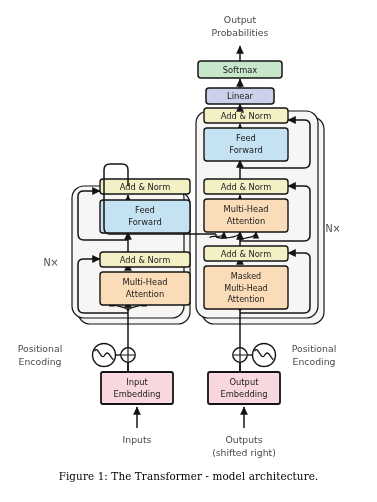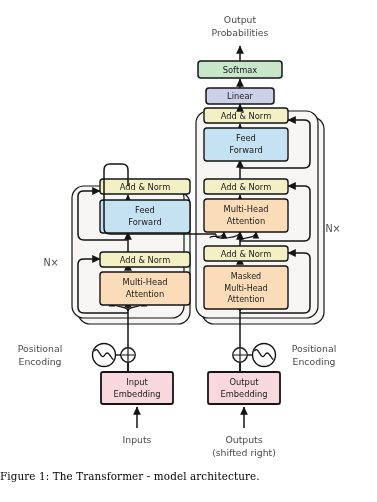--- a/index.html
+++ b/index.html
@@ -7,21 +7,21 @@
        font-family:"DejaVu Sans","Liberation Sans",sans-serif;}
   #fig{position:relative;width:377px;height:502px;background:#fff;}
   svg{display:block;}
   .blabel{font-family:"DejaVu Sans","Liberation Sans",sans-serif;
           font-size:8.3px;fill:#1a1a1a;text-anchor:middle;dominant-baseline:middle;}
   .blabel.sm{font-size:8px;}
   .olabel{font-family:"DejaVu Sans","Liberation Sans",sans-serif;
           font-size:9.3px;fill:#4a4a4a;text-anchor:middle;dominant-baseline:middle;}
   .nx{font-family:"DejaVu Sans","Liberation Sans",sans-serif;
       font-size:9.6px;fill:#4a4a4a;text-anchor:middle;dominant-baseline:middle;}
-  .caption{position:absolute;left:0;right:0;top:470px;
+  .caption{position:absolute;left:0;right:0;top:470px;text-align:center;
            font-family:"DejaVu Serif","Liberation Serif",serif;
            font-size:10.4px;color:#000;letter-spacing:.1px;}
   .stackbox{fill:#f7f6f4;stroke:#141414;stroke-width:1.2;}
   .nodebox{stroke:#141414;}
   .flow{stroke:#141414;fill:none;stroke-width:1.5;}
   .flowthin{stroke:#141414;fill:none;stroke-width:1.25;}
 </style>
 </head>
 <body>
 

